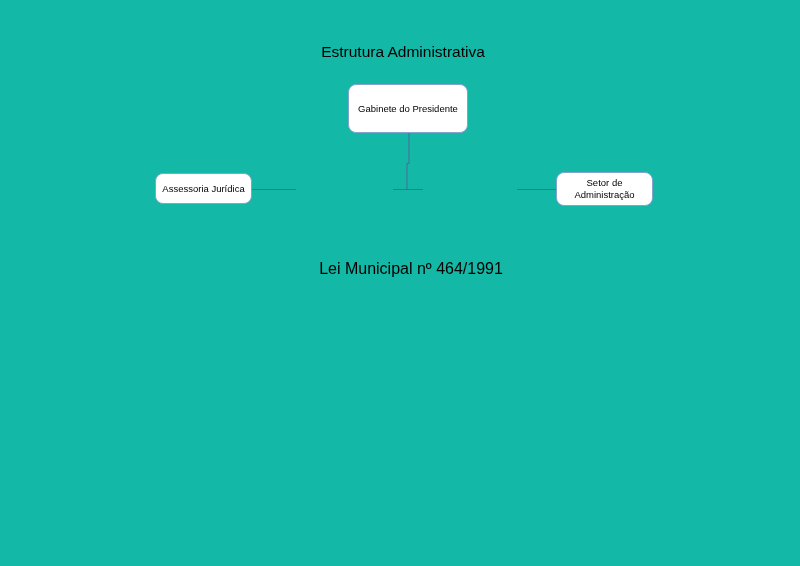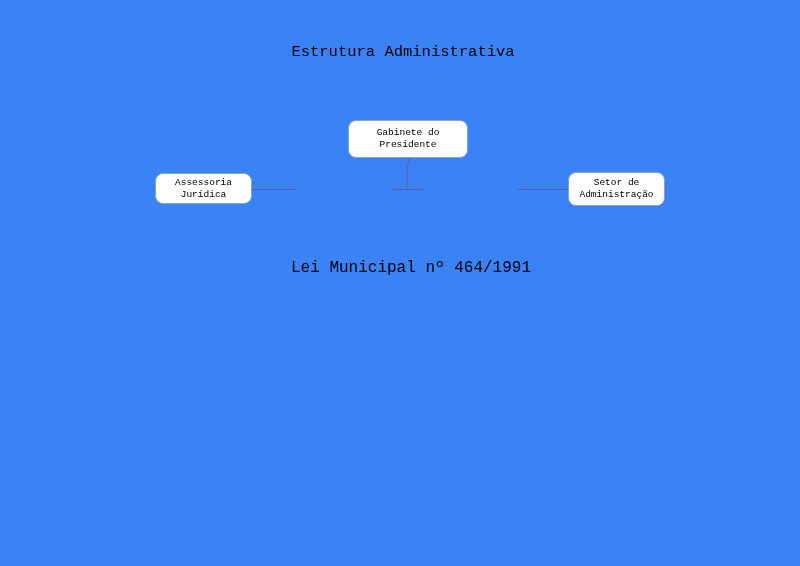--- a/index.html
+++ b/index.html
@@ -4,23 +4,23 @@
 <style>
   html, body {
     margin: 0;
     padding: 0;
     background: #ffffff;
   }
   .canvas {
     position: relative;
     width: 800px;
     height: 566px;
-    background: #3b82f6;
+    background: #14b8a6;
     overflow: hidden;
-    font-family: Liberation Mono, monospace;
+    font-family: Liberation Sans, sans-serif;
     color: #000000;
   }
   .chart-title {
     position: absolute;
     top: 43px;
     left: 3px;
     width: 800px;
     text-align: center;
     font-size: 15.5px;
     line-height: 18px;
@@ -52,25 +52,25 @@
     justify-content: center;
   }
   .node-label {
     font-size: 9.5px;
     line-height: 1.22;
     text-align: center;
     white-space: pre-line;
     color: #000000;
     padding: 0 2px;
   }
-  .node-gabinete        { left: 348px; top: 84px;  width: 120px; height: 38px; margin-top: 36px; }
+  .node-gabinete        { left: 348px; top: 84px;  width: 120px; height: 49px; }
   .node-assessoria      { left: 155px; top: 173px; width: 97px;  height: 31px; border-radius: 8px; }
   .node-financas        { left: 296px; top: 173px; width: 97px;  height: 32px; }
   .node-expediente      { left: 423px; top: 172px; width: 94px;  height: 35px; }
-  .node-administracao   { left: 568px; top: 172px; width: 97px;  height: 34px; }
+  .node-administracao   { left: 556px; top: 172px; width: 97px;  height: 34px; }
 </style>
 </head>
 <body>
 
 <div class="canvas">
 
   <div class="chart-title">Estrutura Administrativa</div>
 
   <svg class="connectors" width="800" height="566">
     <polyline points="409,133 409,163.5 407,163.5 407,190" fill="none" stroke-width="1" stroke="#4a6a9b"></polyline>

